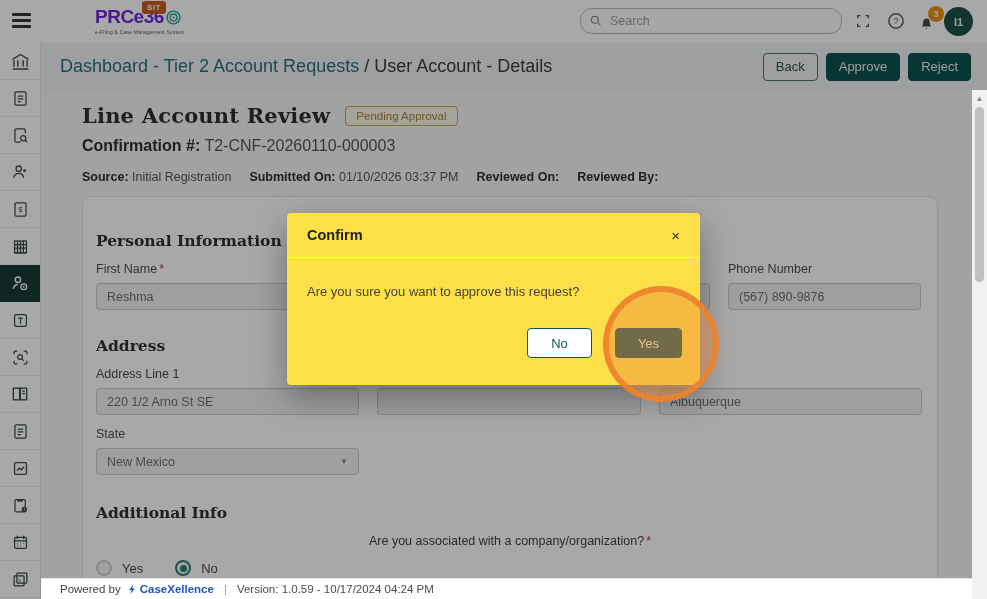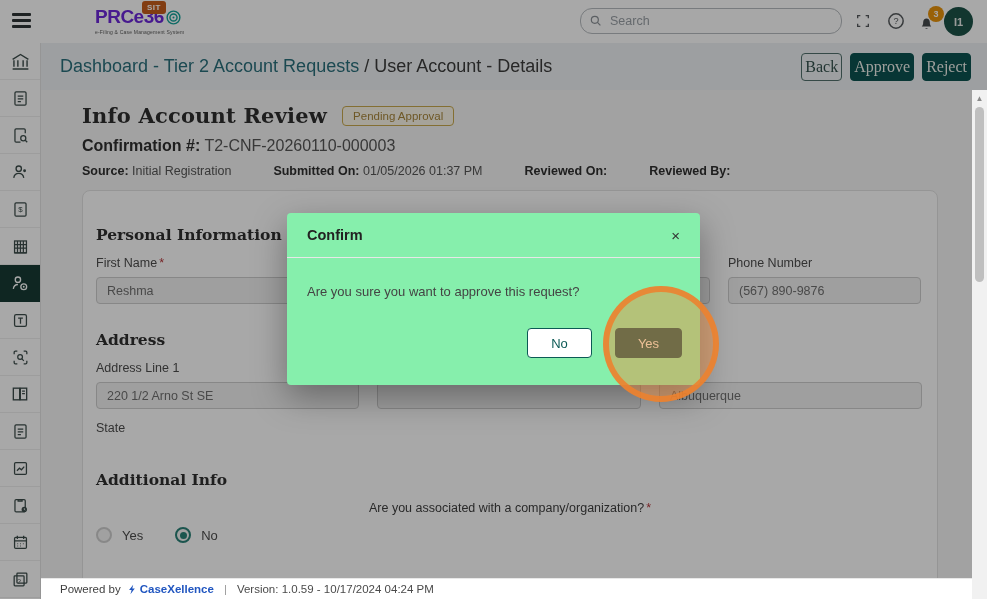--- a/index.html
+++ b/index.html
@@ -36,31 +36,31 @@
   .sidebar { position:absolute; left:0; top:43px; width:41px; height:556px; background:#fff; border-right:1px solid #e3e3e3; z-index:1; }
   .sb-item { height:37px; display:flex; align-items:center; justify-content:center; border-bottom:1px solid #efefef; color:#3d4d4b; cursor:pointer; }
   .sb-item.active { background:#173b34; color:#fff; border-bottom-color:#173b34; }
 
   
   .main { position:absolute; left:41px; top:43px; width:946px; height:556px; }
   .crumb-bar { position:relative; height:47px; background:#eff2f4; display:flex; align-items:center; }
   .breadcrumb { margin-left:19px; font-size:18px; color:#3c3c3c; }
   .crumb-link { color:#2a6f7c; cursor:pointer; }
   .crumb-actions { margin-left:auto; margin-right:16px; display:flex; gap:8px; }
-  .btn { height:28px; border-radius:4px; font-size:16px; font-family:Liberation Serif, serif; cursor:pointer; padding:0 3px; }
+  .btn { height:28px; border-radius:4px; font-size:13px; font-family:Liberation Sans, sans-serif; cursor:pointer; padding:0 12px; }
   .btn-outline { background:transparent; border:1px solid #51706d; color:#33504c; }
   .btn-solid { background:#0b5351; border:1px solid #0b5351; color:#eef0ec; }
 
   .content { position:absolute; top:47px; left:0; right:0; bottom:21px; background:#f6f6f6; overflow:hidden; padding:13px 49px 0 41px; }
   .page-title-row { display:flex; align-items:center; }
   .page-title { font-family:"DejaVu Serif","Liberation Serif",serif; font-weight:bold; font-size:21px; color:#2e2e2e; letter-spacing:0.2px; }
   .status-badge { margin-left:15px; border:1px solid #c9a94e; background:#fcf8ea; color:#a8863b; font-size:11.5px; padding:3px 10px; border-radius:4px; }
   .conf-line { margin-top:9px; font-size:16px; color:#555; }
   .conf-line b { color:#2f2f2f; }
-  .meta-row { margin-top:9px; font-size:12.5px; color:#555; display:flex; gap:42px; }
+  .meta-row { margin-top:15px; font-size:12.5px; color:#555; display:flex; gap:18px; }
   .meta-row b { color:#2f2f2f; }
 
   .card { margin-top:12px; background:#fff; border:1px solid #e2e2e2; border-radius:8px; padding:34px 13px 40px 13px; height:600px; }
   .section-h { font-family:"DejaVu Serif","Liberation Serif",serif; font-weight:bold; font-size:15.5px; color:#2f2f2f; margin-bottom:12px; }
   .row { display:flex; gap:18px; }
   .field label { display:block; font-size:12.5px; color:#4d4d4d; margin-bottom:6px; height:15px; }
   .req { color:#b5373b; margin-left:2px; }
   .input { height:27px; background:#f1f1f1; border:1px solid #cdcdcd; border-radius:4px; display:flex; align-items:center; padding:0 10px; font-size:12.5px; color:#707070; }
   .select .caret { margin-left:auto; font-size:8px; color:#8a8a8a; }
   .w263 { width:263px; } .w333 { width:333px; } .w193 { width:193px; } .w264 { width:264px; }
@@ -78,21 +78,21 @@
   .foot-div { color:#9a9a9a; margin:0 4px; }
   .version { color:#4a4a4a; }
 
   
   .overlay { position:absolute; inset:0; background:rgba(0,0,0,0.34); z-index:40; }
 
   .scrollbar { position:absolute; right:0; top:90px; bottom:0; width:15px; background:#f1f1f1; z-index:60; }
   .scroll-arrow { text-align:center; font-size:8px; color:#8a8a8a; padding-top:4px; cursor:pointer; }
   .scroll-thumb { position:absolute; top:17px; left:3px; width:9px; height:175px; background:#bfbfbf; border-radius:5px; cursor:pointer; }
 
-  .modal { position:absolute; left:287px; top:213px; width:413px; height:172px; background:#86efac; border-radius:4px; box-shadow:0 12px 34px rgba(0,0,0,0.35); z-index:70; }
+  .modal { position:absolute; left:287px; top:213px; width:413px; height:172px; background:#fde047; border-radius:4px; box-shadow:0 12px 34px rgba(0,0,0,0.35); z-index:70; }
   .modal-header { height:45px; display:flex; align-items:center; padding:0 20px; border-bottom:1px solid #e7e7e7; }
   .modal-title { font-weight:bold; font-size:14.5px; color:#222; }
   .modal-close { margin-left:auto; font-size:15px; color:#333; cursor:pointer; line-height:1; }
   .modal-body { padding:26px 20px 0 20px; font-size:13px; color:#444; }
   .modal-actions { position:absolute; right:18px; top:115px; display:flex; gap:23px; }
   .btn-no { width:65px; height:30px; background:#fff; border:1px solid #0c5a55; color:#0c5a55; border-radius:4px; font-size:13px; cursor:pointer; }
   .btn-yes { width:67px; height:30px; background:#0b5351; border:1px solid #0b5351; color:#ece9df; border-radius:4px; font-size:13px; cursor:pointer; }
 
   .click-circle { position:absolute; left:603px; top:286px; width:116px; height:116px; border-radius:50%; background:rgba(238,140,60,0.45); border:6px solid rgba(237,130,45,0.88); z-index:80; pointer-events:none; }
 </style>
@@ -259,29 +259,29 @@
     </div>
     <div class="crumb-actions">
       <button class="btn btn-outline">Back</button>
       <button class="btn btn-solid">Approve</button>
       <button class="btn btn-solid">Reject</button>
     </div>
   </div>
 
   <div class="content">
     <div class="page-title-row">
-      <span class="page-title">Info Account Review</span>
+      <span class="page-title">Line Account Review</span>
       <span class="status-badge">Pending Approval</span>
     </div>
     <div class="conf-line">
       <b>Confirmation #:</b> <span>T2-CNF-20260110-000003</span>
     </div>
     <div class="meta-row">
       <span><b>Source:</b> <span>Initial Registration</span></span>
-      <span><b>Submitted On:</b> <span>01/05/2026 01:37 PM</span></span>
+      <span><b>Submitted On:</b> <span>01/10/2026 03:37 PM</span></span>
       <span><b>Reviewed On:</b> <span></span></span>
       <span><b>Reviewed By:</b> <span></span></span>
     </div>
 
     <div class="card">
       <div class="section-h">Personal Information</div>
       <div class="row">
         <div class="field w263">
           <label><span>First Name</span><span class="req">*</span></label>
           <div class="input">Reshma</div>
@@ -307,20 +307,24 @@
           <div class="input"></div>
         </div>
         <div class="field w263">
           <label><span></span></label>
           <div class="input">Albuquerque</div>
         </div>
       </div>
       <div class="row gap12">
         <div class="field w263">
           <label><span>State</span></label>
+          <div class="input select">
+            <span>New Mexico</span>
+            <span class="caret">▼</span>
+          </div>
         </div>
       </div>
 
       <div class="section-h gap28">Additional Info</div>
       <div class="q-text">
         <span>Are you associated with a company/organization?</span><span class="req">*</span>
       </div>
       <div class="radio-row">
         <span class="radio"></span>
         <span class="radio-lbl">Yes</span>

